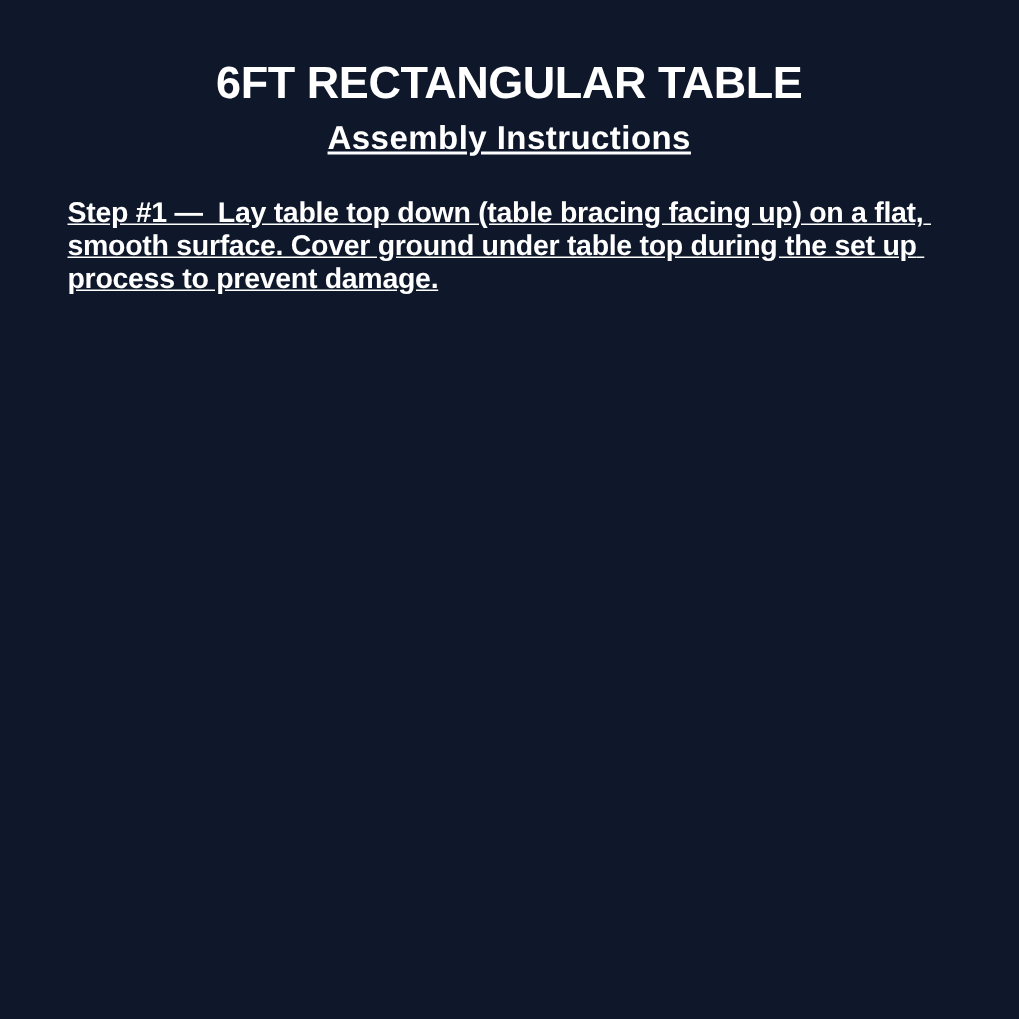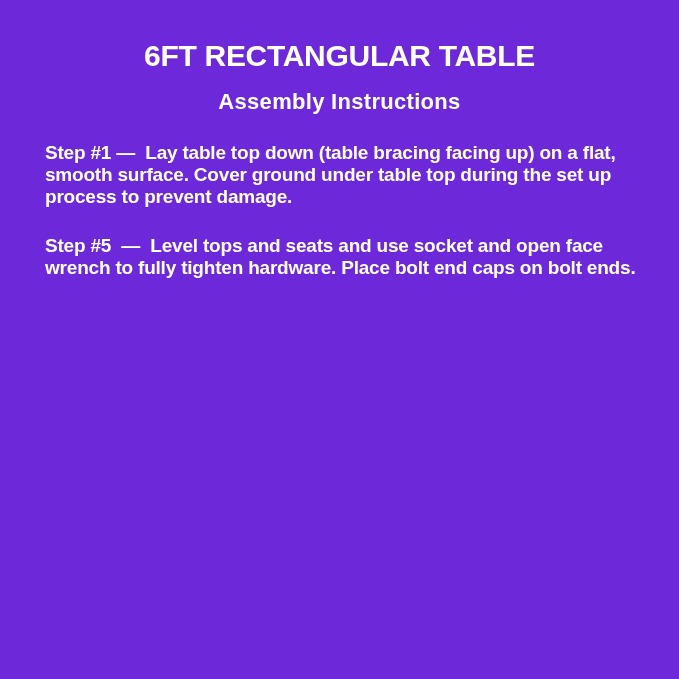--- a/index.html
+++ b/index.html
@@ -3,59 +3,60 @@
 <meta charset="utf-8">
 <style>
   html, body {
     margin: 0;
     padding: 0;
   }
   .poster {
     position: relative;
     width: 679px;
     height: 679px;
-    background: #6d28d9;
+    background: #0f172a;
     color: #ffffff;
     font-family: "Liberation Sans", sans-serif;
     font-weight: 700;
     overflow: hidden;
     box-sizing: border-box;
   }
   .title {
     margin: 39px 20px 0 20px;
     font-size: 30px;
     line-height: 34px;
     letter-spacing: -0.3px;
     text-align: center;
     font-weight: 700;
   }
   .subtitle {
-    margin: 16px 20px 0 20px;
+    margin: 6px 20px 0 20px;
     font-size: 22px;
     line-height: 26px;
     letter-spacing: 0.3px;
     text-align: center;
     font-weight: 700;
+    text-decoration: underline;
   }
   .steps {
     margin: 27px 34px 16px 45px;
+    text-decoration: underline;
   }
   .step {
     margin: 0 0 27px 0;
     font-size: 19px;
     line-height: 22px;
     letter-spacing: -0.2px;
     font-weight: 700;
     white-space: pre-wrap;
     text-align: left;
   }
 </style>
 </head>
 <body>
 
 <div class="poster">
   <h1 class="title">6FT RECTANGULAR TABLE</h1>
   <h2 class="subtitle">Assembly Instructions</h2>
   <div class="steps">
     <p class="step">Step #1 —  Lay table top down (table bracing facing up) on a flat, smooth surface. Cover ground under table top during the set up process to prevent damage.</p>
-    <p class="step">Step #5  —  Level tops and seats and use socket and open face wrench to fully tighten hardware. Place bolt end caps on bolt ends.</p>
   </div>
 </div>
 
 </body></html>

